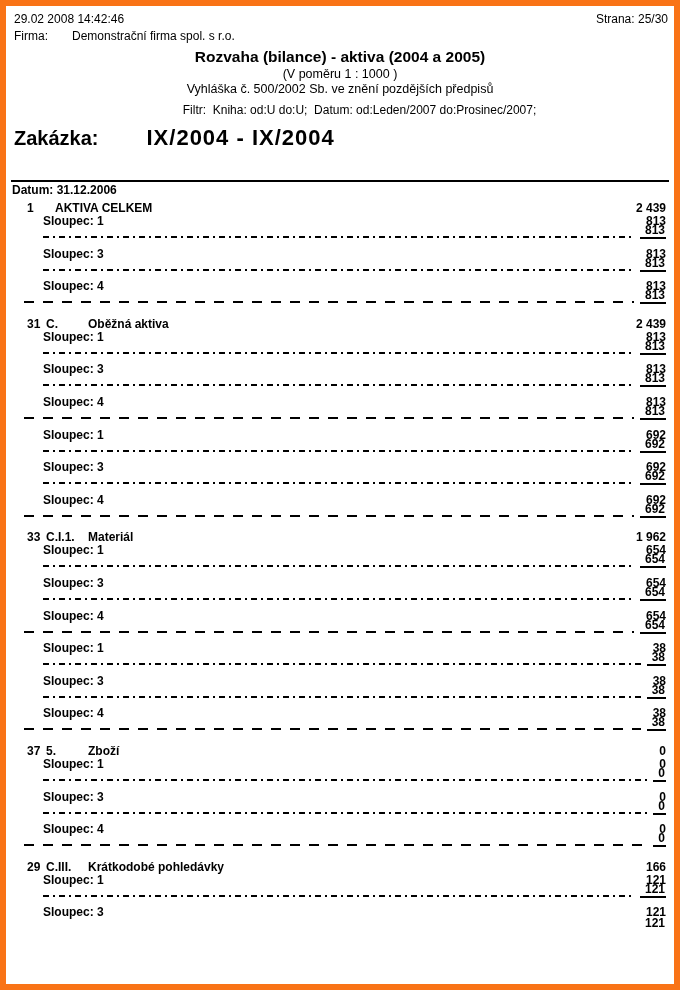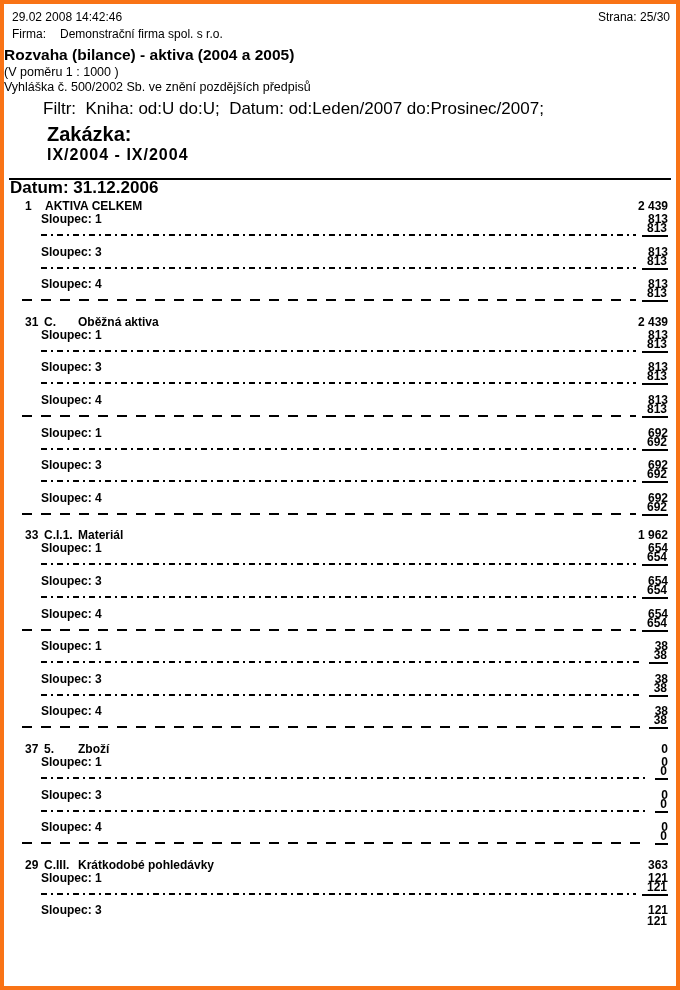--- a/index.html
+++ b/index.html
@@ -1,47 +1,47 @@
 <!DOCTYPE html>
 <html><head>
 <meta charset="utf-8">
 <style>
   html,body{margin:0;padding:0;background:#fff;}
   .page{
     width:680px;height:990px;box-sizing:border-box;
-    border:4px solid #f97316;background:#fff;color:#000;
+    border:6px solid #f97316;background:#fff;color:#000;
     font-family:"Liberation Sans",sans-serif;
     overflow:hidden;position:relative;
   }
   
   .hline{display:flex;justify-content:space-between;margin:6px 6px 0 8px;height:14px;
          font-size:12px;line-height:14px;}
   .firma{display:flex;margin:3px 6px 0 8px;height:14px;font-size:12px;line-height:14px;}
-  .firma .fname{margin-left:14px;}
-  .ctr{white-space:pre;}
+  .firma .fname{margin-left:24px;}
+  .ctr{text-align:center;white-space:pre;}
   .title{margin-top:3px;height:21px;font-size:15.5px;font-weight:bold;line-height:21px;}
   .ratio{margin-top:0;height:15px;font-size:12.5px;line-height:15px;}
   .reg{height:15px;font-size:12.5px;line-height:15px;}
-  .filter{margin-top:6px;height:15px;font-size:17px;line-height:15px;padding-left:39px;}
-  .zak{display:flex;align-items:baseline;margin:7px 6px 0 8px;height:30px;flex-direction:column;}
+  .filter{margin-top:6px;height:15px;font-size:12px;line-height:15px;padding-left:39px;}
+  .zak{display:flex;align-items:baseline;margin:7px 6px 0 8px;height:30px;}
   .zak .zlabel{font-size:20px;font-weight:bold;}
-  .zak .zvalue{font-size:16px;font-weight:bold;margin-left:35px;letter-spacing:1px;}
+  .zak .zvalue{font-size:22px;font-weight:bold;margin-left:48px;letter-spacing:1px;}
   .sep{height:2px;background:#000;margin:25px 5px 0 5px;}
-  .datum{margin:1px 6px 0 6px;height:14px;font-size:17px;font-weight:bold;line-height:14px;}
+  .datum{margin:1px 6px 0 6px;height:14px;font-size:12px;font-weight:bold;line-height:14px;}
   
   .report{font-size:12px;font-weight:bold;}
   .row{display:flex;align-items:flex-end;padding-right:8px;box-sizing:border-box;}
   .r-head{height:18px;padding-left:21px;}
   .r-label{height:13px;padding-left:37px;}
   .r-rule{height:11px;padding-left:37px;margin-bottom:8.6px;}
   .r-rule.longdash{padding-left:18px;}
   .b-num{display:inline-block;width:16px;}
   .b-code{display:inline-block;min-width:30px;margin-left:3px;}
   .b-code:empty{display:none;}
-  .b-title{margin-left:4px;white-space:pre;}
+  .b-title{margin-left:12px;white-space:pre;}
   .val{margin-left:auto;white-space:pre;}
   .r-rule .val{border-bottom:2px solid #000;padding:0 1px 0 5px;}
   .ruleline{flex:1;height:2px;align-self:flex-end;margin:0 6px 1px 0;}
   .r-rule.dashdot .ruleline{
     background:repeating-linear-gradient(90deg,#000 0 6px,transparent 6px 10px,#000 10px 12px,transparent 12px 16px);}
   .r-rule.longdash .ruleline{
     background:repeating-linear-gradient(90deg,#000 0 10px,transparent 10px 19px);}
   .r-rule.norule .ruleline{background:none;}
   .r-rule.norule .val{border-bottom:none;}
 </style>
@@ -276,21 +276,21 @@
     <div class="ruleline"></div>
     <span class="val">0</span>
   </div>
 </div>
 
   <div class="block">
     <div class="row r-head">
       <span class="b-num">29</span>
       <span class="b-code">C.III.</span>
       <span class="b-title">Krátkodobé pohledávky</span>
-      <span class="val">363</span>
+      <span class="val">166</span>
     </div>
 
   <div class="row r-label">
     <span>Sloupec: 1</span>
     <span class="val">121</span>
   </div>
   <div class="row r-rule dashdot">
     <div class="ruleline"></div>
     <span class="val">121</span>
   </div>

